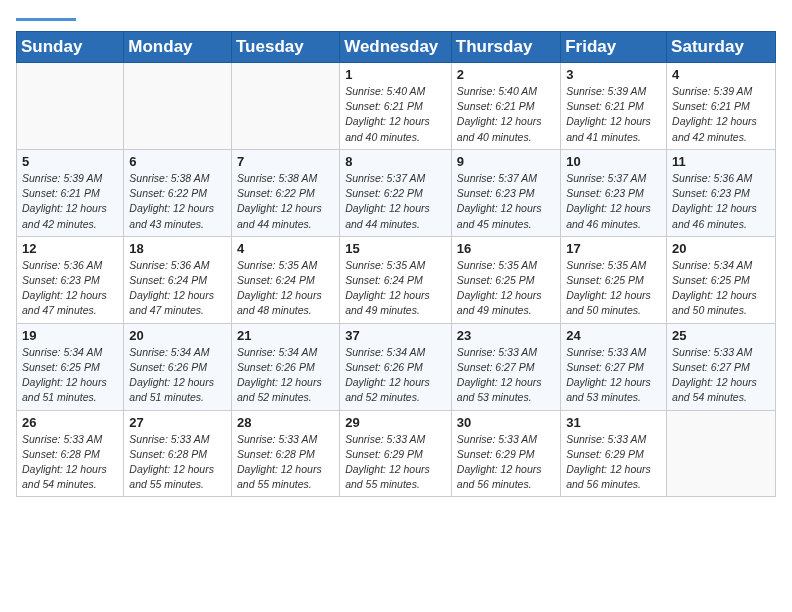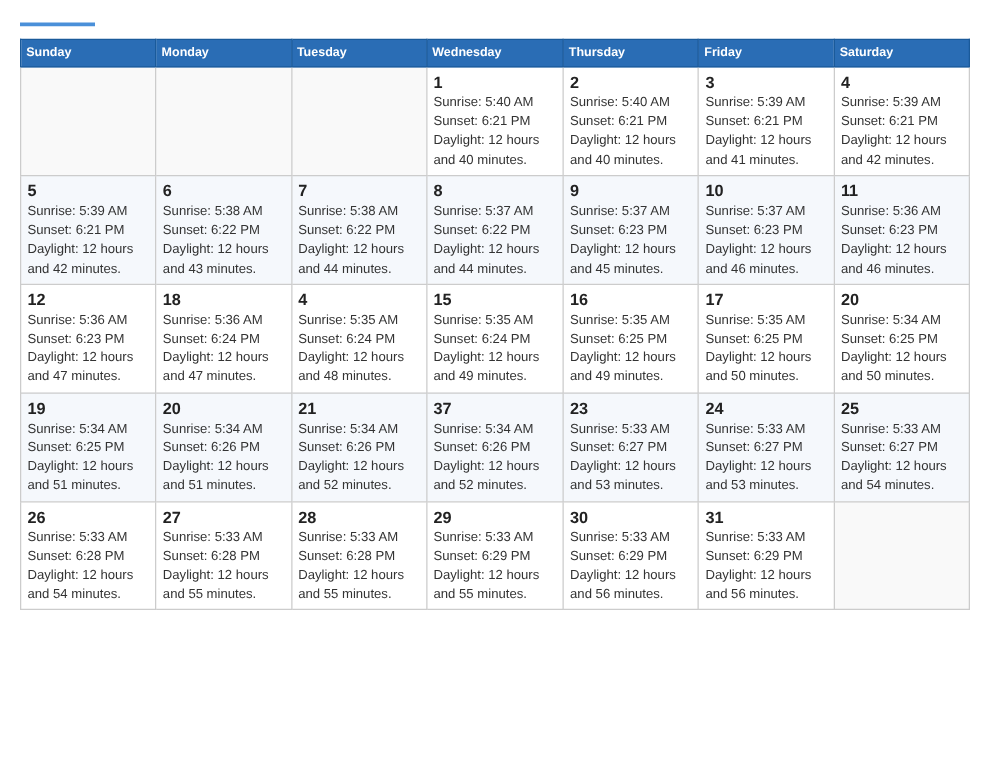--- a/index.html
+++ b/index.html
@@ -51,21 +51,21 @@
       margin-top: 2px;
     }
     .calendar {
       width: 100%;
       border-collapse: collapse;
       margin-top: 10px;
     }
     .calendar th {
       background: #2a6db5;
       color: #fff;
-      font-size: 10px;
+      font-size: 17px;
       font-weight: bold;
       padding: 5px 4px;
       text-align: left;
       border: 1px solid #1a5a9a;
     }
     .calendar td {
       vertical-align: top;
       border: 1px solid #ccc;
       padding: 4px 5px;
       width: 113px;
@@ -81,20 +81,21 @@
       font-size: 13px;
       font-weight: bold;
       color: #222;
       display: block;
       margin-bottom: 2px;
     }
     .day-info {
       font-size: 10.5px;
       color: #333;
       line-height: 1.45;
+      font-style: italic;
     }
     .empty-cell {
       background: #f9f9f9 !important;
     }
   </style>
 </head>
 <body>
 
 <div class="header-top">
   <div class="logo">

